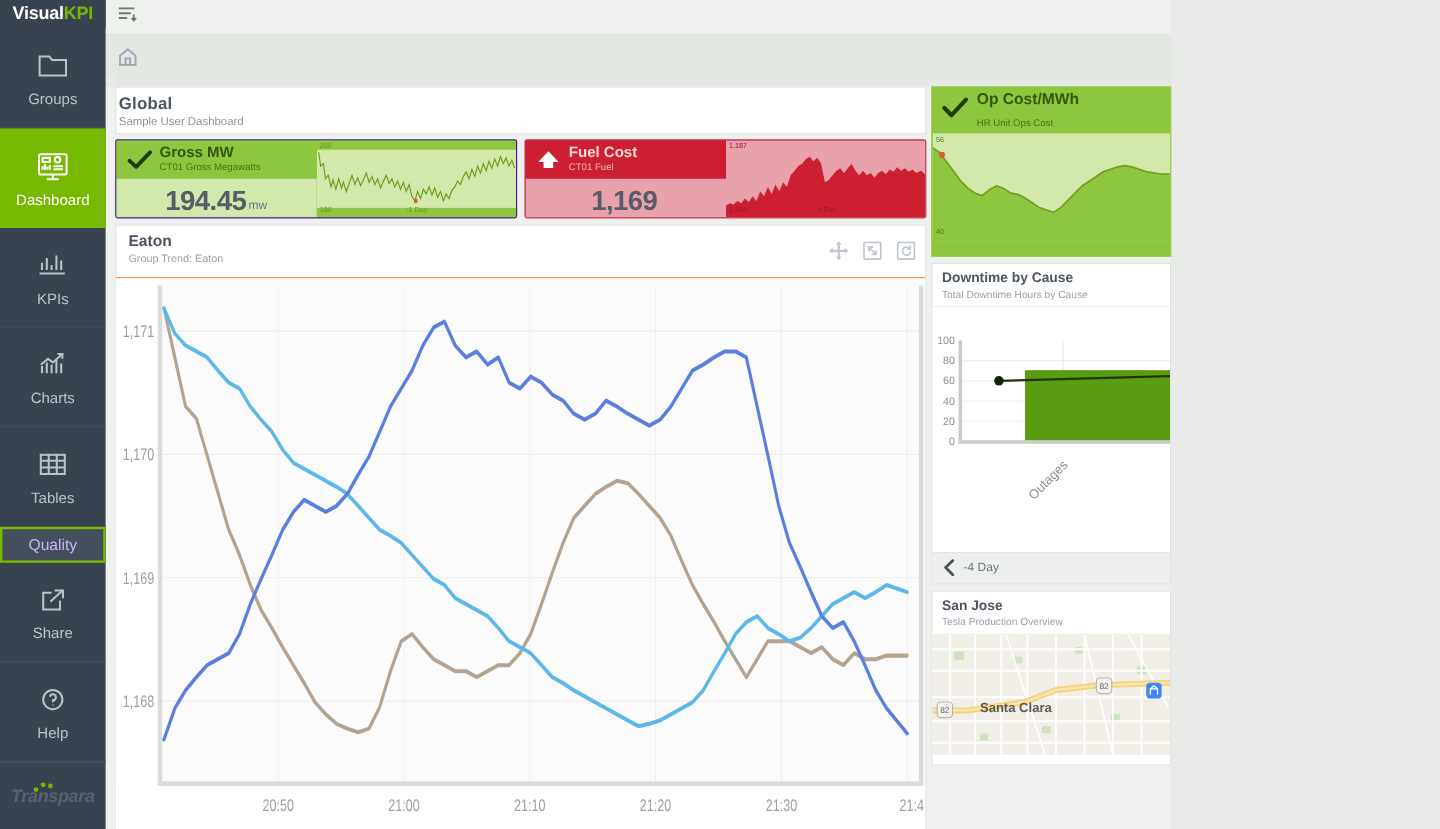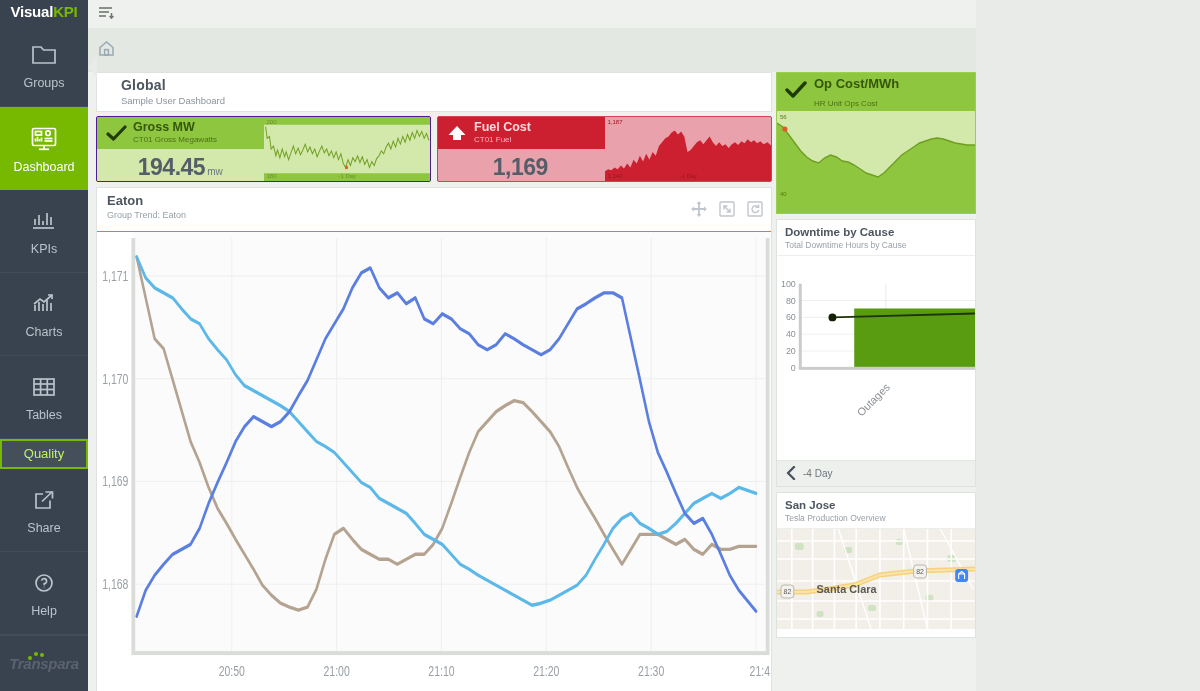--- a/index.html
+++ b/index.html
@@ -33,21 +33,21 @@
     color: #b9c3cc; font-size: 12.5px;
     border-bottom: 1px solid #434d59;
     cursor: pointer; position: relative;
   }
   .navitem.active { background: #76b900; color: #ffffff; border-bottom: none; }
   .navitem.active .ico svg { stroke: #ffffff; }
   .navitem .ico { width: 34px; height: 32px; display: flex; align-items: center; justify-content: center; }
   .navitem .ico svg { stroke: #b9c3cc; fill: none; stroke-width: 1.7; }
   .navitem.quality {
     height: 30px; border: 2px solid #76b900;
-    background: #454f5b; color: #bef264; font-size: 13px;
+    background: #454f5b; color: #c4b5fd; font-size: 13px;
   }
   .navitem.quality .lbl { line-height: 1; }
   .logo {
     height: 66px; display: flex; align-items: center; justify-content: center;
     color: #59626e; font-style: italic; font-size: 15px; font-weight: bold;
     letter-spacing: -0.3px; position: relative;
     border-top: 1px solid #434d59;
   }
   .logo .dots { position: absolute; top: 16px; left: 26px; width: 22px; height: 8px; }
   .logo .dots i { position: absolute; width: 4px; height: 4px; border-radius: 50%; background: #76b900; }
@@ -67,22 +67,22 @@
     height: 44px; background: #e3e8e3;
     display: flex; align-items: center; padding-left: 10px;
   }
   .content { position: absolute; top: 72px; left: 0; right: 0; bottom: 0; display: flex; }
   .col-left { flex: 1; padding: 0 4px 0 8px; min-width: 0; }
   .col-right { width: 200px; flex: none; padding-right: 0; }
 
   
   .titlecard {
     background: #ffffff; border: 1px solid #dfe3df;
-    height: 40px; padding: 4px 24px;
-    display: flex; flex-direction: column; 
+    height: 40px; padding: 4px 2px;
+    display: flex; flex-direction: column; justify-content: center;
     margin-bottom: 4px;
   }
   .titlecard .t1 { font-size: 14px; color: #4c5560; font-weight: bold; letter-spacing: .2px; }
   .titlecard .t2 { font-size: 9.5px; color: #8b939b; margin-top: 2px; }
 
   
   .kpirow { display: flex; gap: 6px; margin-bottom: 5px; }
   .kpi { height: 66px; display: flex; border-radius: 2px; overflow: hidden; flex: 1; }
   .kpi .left { width: 50%; display: flex; flex-direction: column; }
   .kpi .head { height: 32px; display: flex; align-items: center; gap: 6px; padding: 0 8px; }

